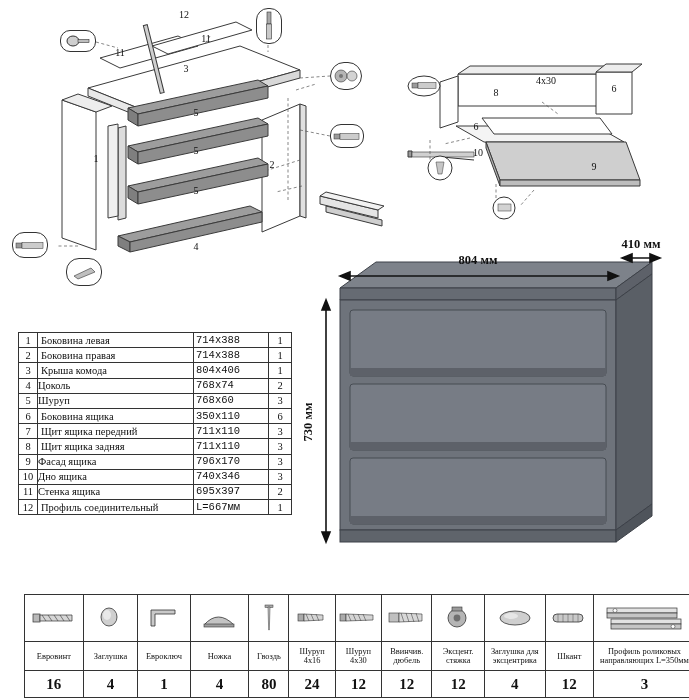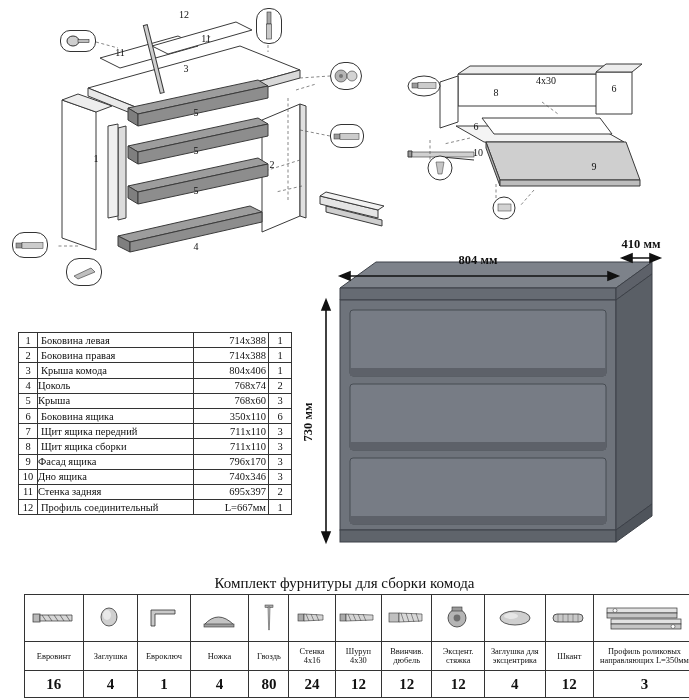--- a/index.html
+++ b/index.html
@@ -24,21 +24,21 @@
 
   
   #parts-table{left:18px;top:332px;width:274px;border-collapse:collapse;}
   #parts-table td{
     border:1px solid #333;font-size:10.5px;padding:0 2px;height:14.2px;
     color:#111;line-height:13px;
   }
   #parts-table td.n{width:14px;text-align:center;}
   #parts-table td.nm{width:150px;text-align:left;padding-left:3px;margin-left:34px;}
   #parts-table td.nm.ind{padding-left:0;}
-  #parts-table td.sz{width:70px;text-align:right;}
+  #parts-table td.sz{width:70px;text-align:left;font-family:Liberation Mono, monospace;}
   #parts-table td.q{width:18px;text-align:center;}
 
   
   #dresser{left:316px;top:240px;width:360px;height:320px;}
 
   
   #kit-title{left:0;top:575px;width:689px;text-align:center;font-size:15px;color:#111;}
   #kit{left:24px;top:594px;width:672px;border-collapse:collapse;table-layout:fixed;}
   #kit td{border:1px solid #333;color:#111;text-align:center;vertical-align:middle;}
   #kit tr.icons td{height:44px;}
@@ -235,57 +235,57 @@
           <td class="q">1</td>
         </tr>
         <tr>
           <td class="n">4</td>
           <td class="nm ind">Цоколь</td>
           <td class="sz">768х74</td>
           <td class="q">2</td>
         </tr>
         <tr>
           <td class="n">5</td>
-          <td class="nm ind">Крыша</td>
+          <td class="nm ind">Шуруп</td>
           <td class="sz">768х60</td>
           <td class="q">3</td>
         </tr>
         <tr>
           <td class="n">6</td>
           <td class="nm">Боковина ящика</td>
           <td class="sz">350х110</td>
           <td class="q">6</td>
         </tr>
         <tr>
           <td class="n">7</td>
           <td class="nm">Щит ящика передний</td>
           <td class="sz">711х110</td>
           <td class="q">3</td>
         </tr>
         <tr>
           <td class="n">8</td>
-          <td class="nm">Щит ящика сборки</td>
+          <td class="nm">Щит ящика задняя</td>
           <td class="sz">711х110</td>
           <td class="q">3</td>
         </tr>
         <tr>
           <td class="n">9</td>
           <td class="nm ind">Фасад ящика</td>
           <td class="sz">796х170</td>
           <td class="q">3</td>
         </tr>
         <tr>
           <td class="n">10</td>
           <td class="nm ind">Дно ящика</td>
           <td class="sz">740х346</td>
           <td class="q">3</td>
         </tr>
         <tr>
           <td class="n">11</td>
-          <td class="nm ind">Стенка задняя</td>
+          <td class="nm ind">Стенка ящика</td>
           <td class="sz">695х397</td>
           <td class="q">2</td>
         </tr>
         <tr>
           <td class="n">12</td>
           <td class="nm">Профиль соединительный</td>
           <td class="sz">L=667мм</td>
           <td class="q">1</td>
         </tr>
       </tbody>
@@ -328,21 +328,20 @@
         <polygon points="10,302 6,292 14,292"></polygon>
       </g>
       <g font-family="Liberation Serif, serif" font-size="12.5" font-weight="bold" fill="#111" text-anchor="middle">
         <text x="162" y="24">804 мм</text>
         <text x="325" y="8">410 мм</text>
         <text x="0" y="0" transform="translate(-4,182) rotate(-90)">730 мм</text>
       </g>
     </svg>
   </div>
 
-  <div class="abs" id="kit-title">Комплект фурнитуры для сборки комода</div>
 
   <table id="kit" class="abs">
     <tbody>
       <tr class="icons" id="kit-icons">
           <td style="width: 54px;">
             <div style="display:flex;align-items:center;justify-content:center;">
               <svg width="44" height="20" viewBox="0 0 44 20">
                 <rect x="1" y="6" width="7" height="8" fill="#b9b9b9" stroke="#333" stroke-width="0.7"></rect>
                 <path d="M8 7 h32 v6 H8z" fill="#d6d6d6" stroke="#333" stroke-width="0.7"></path>
                 <path d="M10 7 l4 6 M16 7 l4 6 M22 7 l4 6 M28 7 l4 6 M34 7 l4 6" stroke="#333" stroke-width="0.6"></path>
@@ -444,21 +443,21 @@
               </svg>
             </div>
           </td>
         </tr>
       <tr class="names" id="kit-names">
           <td>Евровинт</td>
           <td>Заглушка</td>
           <td>Евроключ</td>
           <td>Ножка</td>
           <td>Гвоздь</td>
-          <td>Стенка 4х16</td>
+          <td>Шуруп 4х16</td>
           <td>Шуруп 4х30</td>
           <td>Ввинчив. дюбель</td>
           <td>Эксцент. стяжка</td>
           <td>Заглушка для эксцентрика</td>
           <td>Шкант</td>
           <td>Профиль роликовых направляющих L=350мм</td>
         </tr>
       <tr class="counts" id="kit-counts">
           <td>16</td>
           <td>4</td>

